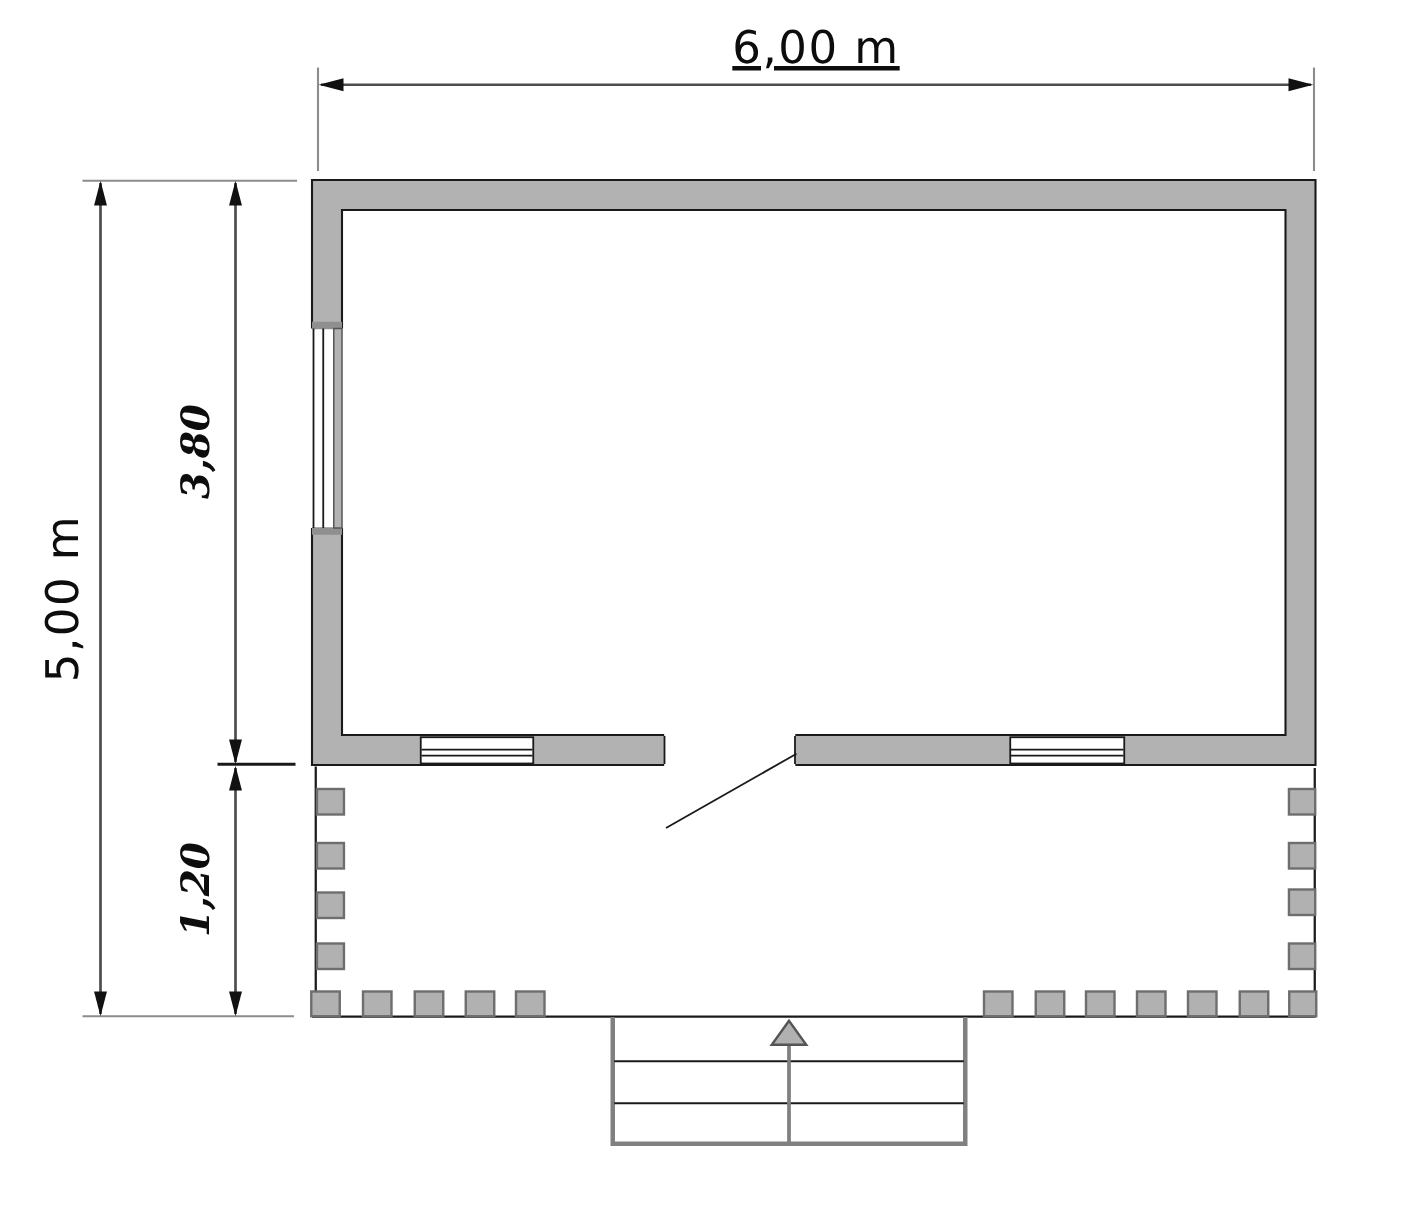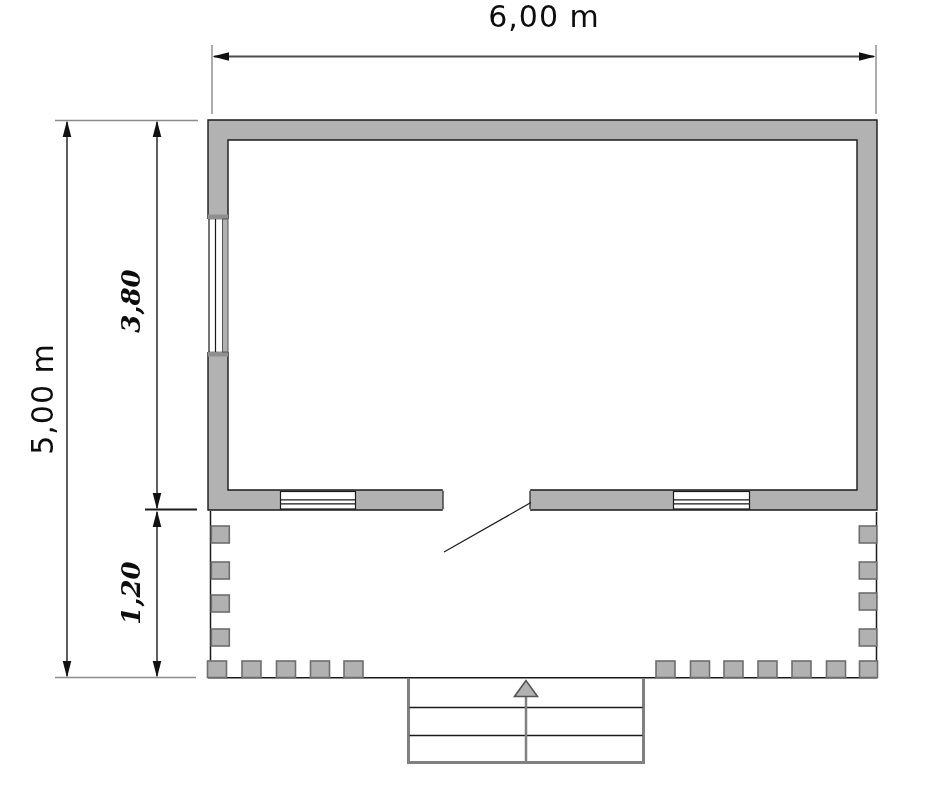--- a/index.html
+++ b/index.html
@@ -116,20 +116,20 @@
     </g>
 
     <g>
       <path class="steps-outline" d="M408.5,678 V762.5 H643.5 V678"></path>
       <path class="steps-line" d="M409.5,707.5 H642.5 M409.5,735.5 H642.5"></path>
       <path class="steps-center" d="M526,762 V697"></path>
       <polygon class="entry-arrow" points="526,680.5 514.5,696.5 537.5,696.5"></polygon>
     </g>
   </svg>
 
-  <div class="dim-label" style="left:404px;top:0;width:280px;">6,00 m</div>
+  <div class="dim-label" style="left:404px;top:16px;width:280px;text-decoration:underline;">6,00 m</div>
 
   <div class="dim-label vertical" style="left:-67px;top:382px;width:220px;">5,00 m</div>
 
   <div class="dim-label vertical inner" style="left:71px;top:284px;width:120px;">3,80</div>
 
   <div class="dim-label vertical inner" style="left:71px;top:576px;width:120px;">1,20</div>
 </div>
 
 </body></html>

